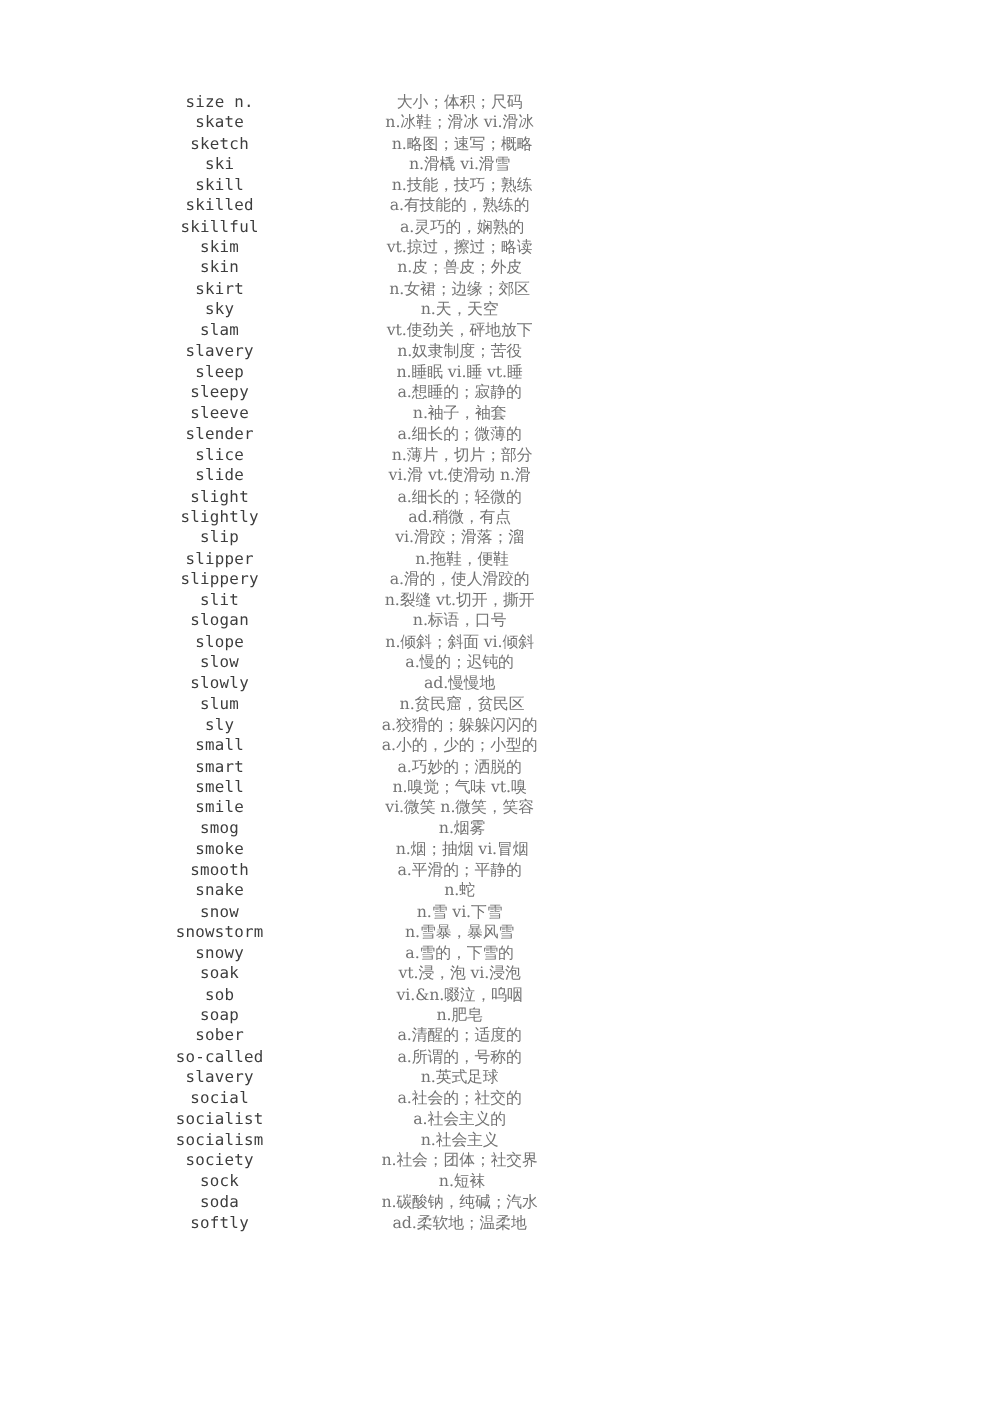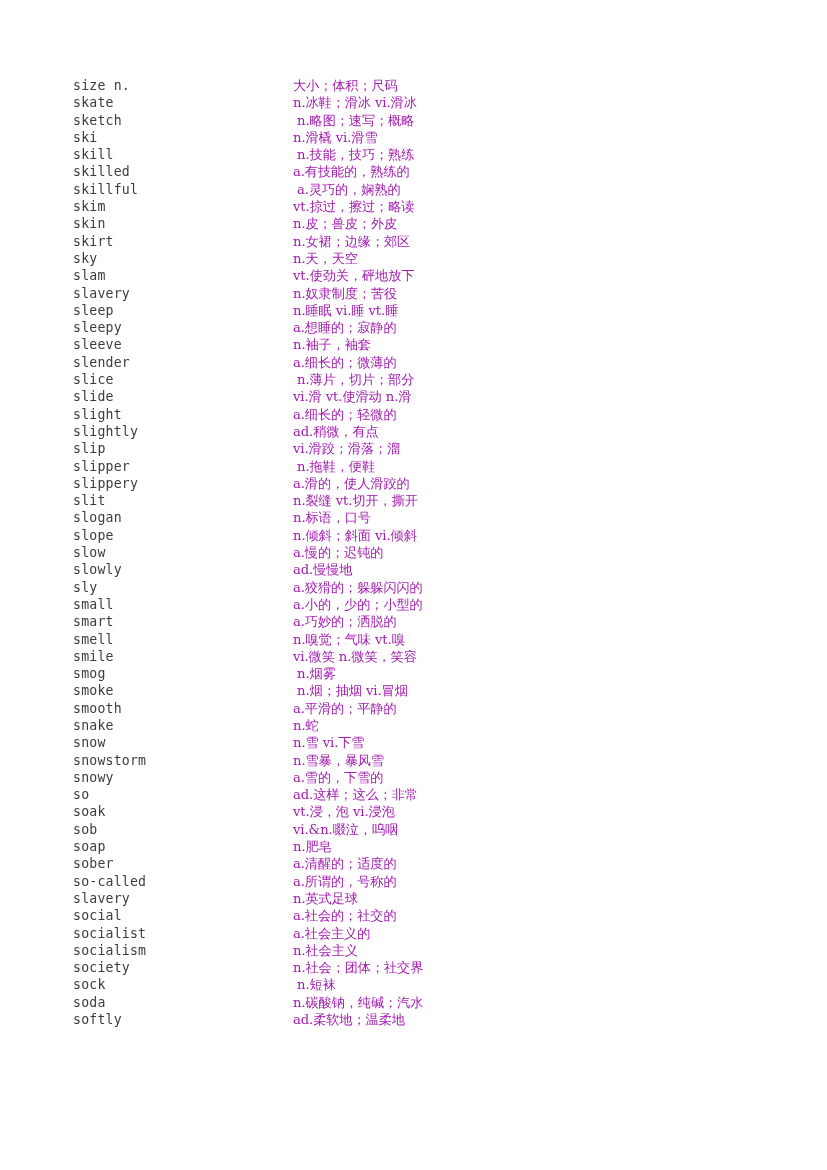--- a/index.html
+++ b/index.html
@@ -25,20 +25,21 @@
     padding: 0;
     box-sizing: border-box;
   }
   #vocab-table {
     position: absolute;
     left: 73px;
     top: 77px;
     width: 400px;
     border-collapse: collapse;
     table-layout: fixed;
+    text-align: center;
   }
   #vocab-table tr {
     height: 17.3px;
   }
   #vocab-table td {
     padding: 0;
     margin: 0;
     vertical-align: baseline;
     white-space: pre;
     line-height: 17.3px;
@@ -49,21 +50,21 @@
     width: 220px;
     font-family: "DejaVu Sans Mono", "Liberation Mono", monospace;
     font-size: 12.4px;
     letter-spacing: 0.2px;
     color: #3d3d3d;
   }
   td.def-cell {
     width: 180px;
     font-family: "DejaVu Serif", "Liberation Serif", serif;
     font-size: 13.4px;
-    color: #a21caf;
+    color: #737373;
     letter-spacing: -0.1px;
   }
 </style>
 </head>
 <body>
 
 <div id="vocab-page">
   <table id="vocab-table">
     <tbody id="vocab-body">
         <tr>
@@ -176,20 +177,24 @@
         </tr>
         <tr>
           <td class="word-cell">slow</td>
           <td class="def-cell">a.慢的；迟钝的</td>
         </tr>
         <tr>
           <td class="word-cell">slowly</td>
           <td class="def-cell">ad.慢慢地</td>
         </tr>
         <tr>
+          <td class="word-cell">slum</td>
+          <td class="def-cell"> n.贫民窟，贫民区</td>
+        </tr>
+        <tr>
           <td class="word-cell">sly</td>
           <td class="def-cell">a.狡猾的；躲躲闪闪的</td>
         </tr>
         <tr>
           <td class="word-cell">small</td>
           <td class="def-cell">a.小的，少的；小型的</td>
         </tr>
         <tr>
           <td class="word-cell">smart</td>
           <td class="def-cell">a.巧妙的；洒脱的</td>
@@ -222,24 +227,20 @@
           <td class="word-cell">snow</td>
           <td class="def-cell">n.雪 vi.下雪</td>
         </tr>
         <tr>
           <td class="word-cell">snowstorm</td>
           <td class="def-cell">n.雪暴，暴风雪</td>
         </tr>
         <tr>
           <td class="word-cell">snowy</td>
           <td class="def-cell">a.雪的，下雪的</td>
-        </tr>
-        <tr>
-          <td class="word-cell">so</td>
-          <td class="def-cell">ad.这样；这么；非常</td>
         </tr>
         <tr>
           <td class="word-cell">soak</td>
           <td class="def-cell">vt.浸，泡 vi.浸泡</td>
         </tr>
         <tr>
           <td class="word-cell">sob</td>
           <td class="def-cell">vi.&amp;n.啜泣，呜咽</td>
         </tr>
         <tr>

